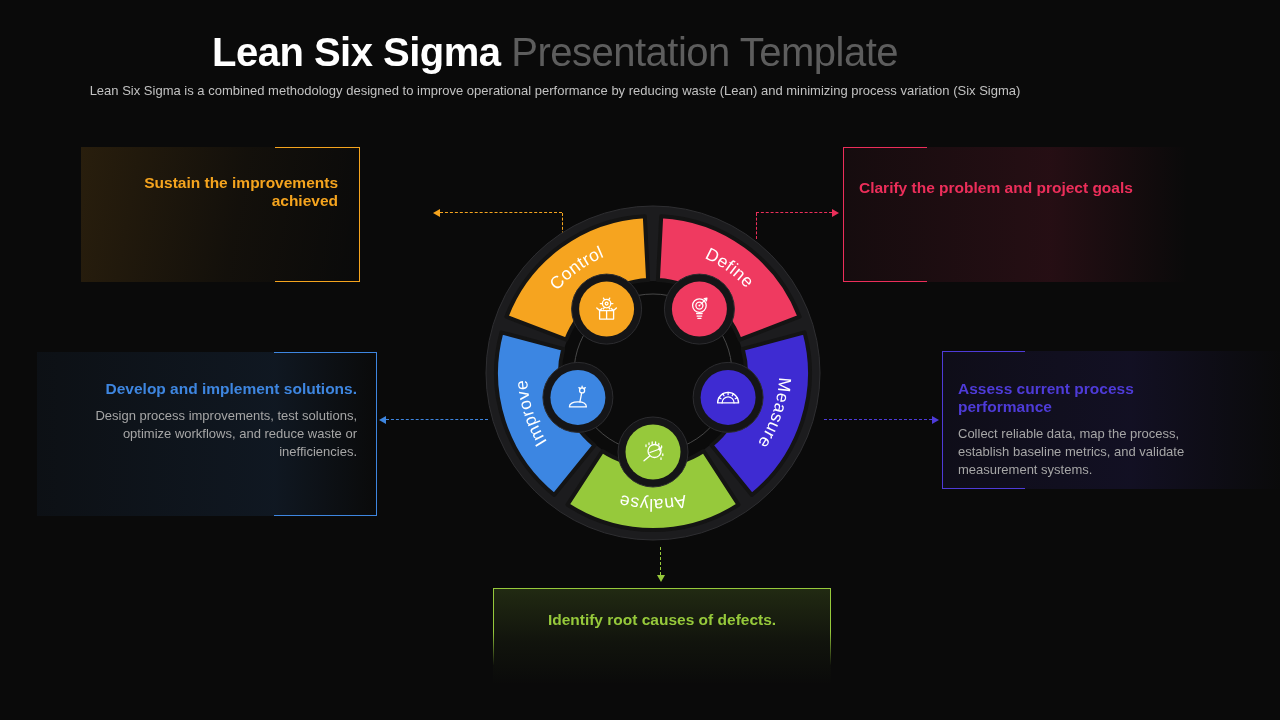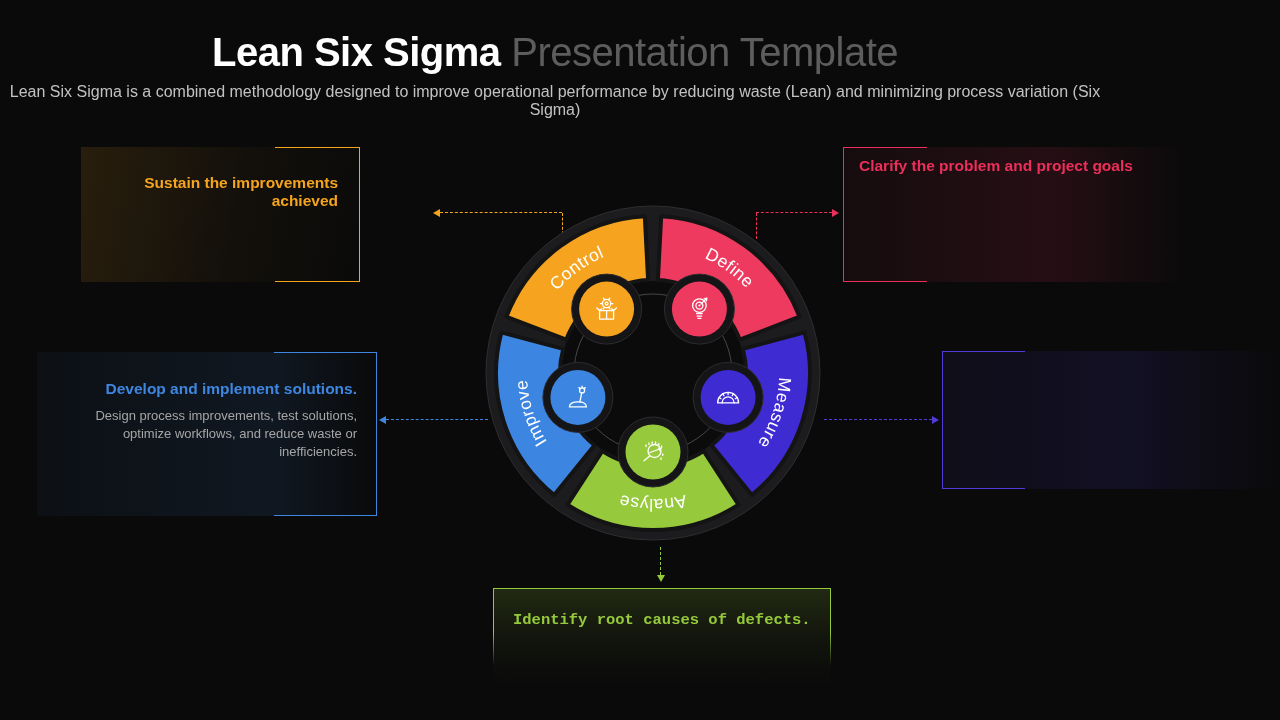--- a/index.html
+++ b/index.html
@@ -3,28 +3,28 @@
 <meta charset="utf-8">
 <style>
   html,body{margin:0;padding:0;background:#000;}
   .slide{position:relative;width:1280px;height:720px;background:#0a0a0a;overflow:hidden;
          font-family:"Liberation Sans",sans-serif;color:#ddd;}
   
   .hdr{position:absolute;top:30px;left:0;width:1110px;text-align:center;}
   .hdr h1{margin:0;font-size:40px;line-height:1.1;letter-spacing:-.5px;}
   .hdr h1 .hl{color:#ffffff;font-weight:700;}
   .hdr h1 .rest{color:#5d5d5d;font-weight:400;}
-  .hdr p{margin:9px 0 4px;font-size:16px;color:#c2c2c2;font-weight:400;}
+  .hdr p{margin:9px 0 4px;font-size:13px;color:#c2c2c2;font-weight:400;}
   
   .callout{position:absolute;box-sizing:border-box;}
   .callout .title{font-size:15.5px;font-weight:700;color:var(--accent);margin:0 0 9px;}
   .callout .body{font-size:13px;line-height:1.38;color:#a6a6a6;margin:0;}
   .al-r{text-align:right;}
   .al-l{text-align:left;}
-  .al-c{font-family:Liberation Mono, monospace;}
+  .al-c{text-align:center;}
   .bracket-r{position:absolute;top:0;bottom:0;right:0;width:30%;
              border:1.2px solid var(--accent);border-left:0;pointer-events:none;}
   .bracket-l{position:absolute;top:0;bottom:0;left:0;width:24%;
              border:1.2px solid var(--accent);border-right:0;pointer-events:none;}
   .bracket-t{position:absolute;inset:0;border:1.2px solid var(--accent);border-bottom:0;
              -webkit-mask-image:linear-gradient(to bottom,#000 45%,transparent 80%);
              mask-image:linear-gradient(to bottom,#000 45%,transparent 80%);pointer-events:none;}
   .pad{position:relative;z-index:1;}
   
   .co-control{background:linear-gradient(100deg,rgba(246,164,31,.13) 0%,rgba(246,164,31,.04) 55%,rgba(0,0,0,0) 100%);}
@@ -57,36 +57,38 @@
 
   <div class="callout co-control al-r" style="left: 81px; top: 147px; width: 279px; height: 135px; --accent: #F5A41E;">
     <div class="bracket-r"></div>
     <div class="pad" style="padding:27px 22px 0 28px;">
       <p class="title">Sustain the improvements achieved</p>
     </div>
   </div>
 
   <div class="callout co-define al-l" style="left: 843px; top: 147px; width: 345px; height: 135px; --accent: #EC2E5A;">
     <div class="bracket-l"></div>
-    <div class="pad" style="padding:10px 28px 0 16px;">
+    <div class="pad" style="padding:32px 28px 0 16px;">
       <p class="title">Clarify the problem and project goals</p>
     </div>
   </div>
 
   <div class="callout co-improve al-r" style="left: 37px; top: 352px; width: 340px; height: 164px; --accent: #3E86E0;">
     <div class="bracket-r"></div>
     <div class="pad" style="padding:28px 20px 0 30px;">
       <p class="title">Develop and implement solutions.</p>
       <p class="body">Design process improvements, test solutions, optimize workflows, and reduce waste or inefficiencies.</p>
     </div>
   </div>
 
   <div class="callout co-measure al-l" style="left: 942px; top: 351px; width: 343px; height: 138px; --accent: #4E3BD8;">
     <div class="bracket-l"></div>
     <div class="pad" style="padding:29px 70px 0 16px;">
+      <p class="title">Assess current process performance</p>
+      <p class="body" style="max-width:255px;">Collect reliable data, map the process, establish baseline metrics, and validate measurement systems.</p>
     </div>
   </div>
 
   <div class="callout co-analyse al-c" style="left: 493px; top: 588px; width: 338px; height: 97px; --accent: #96C93B;">
     <div class="bracket-t"></div>
     <div class="pad" style="padding:23px 20px 0 20px;">
       <p class="title">Identify root causes of defects.</p>
     </div>
   </div>
 

